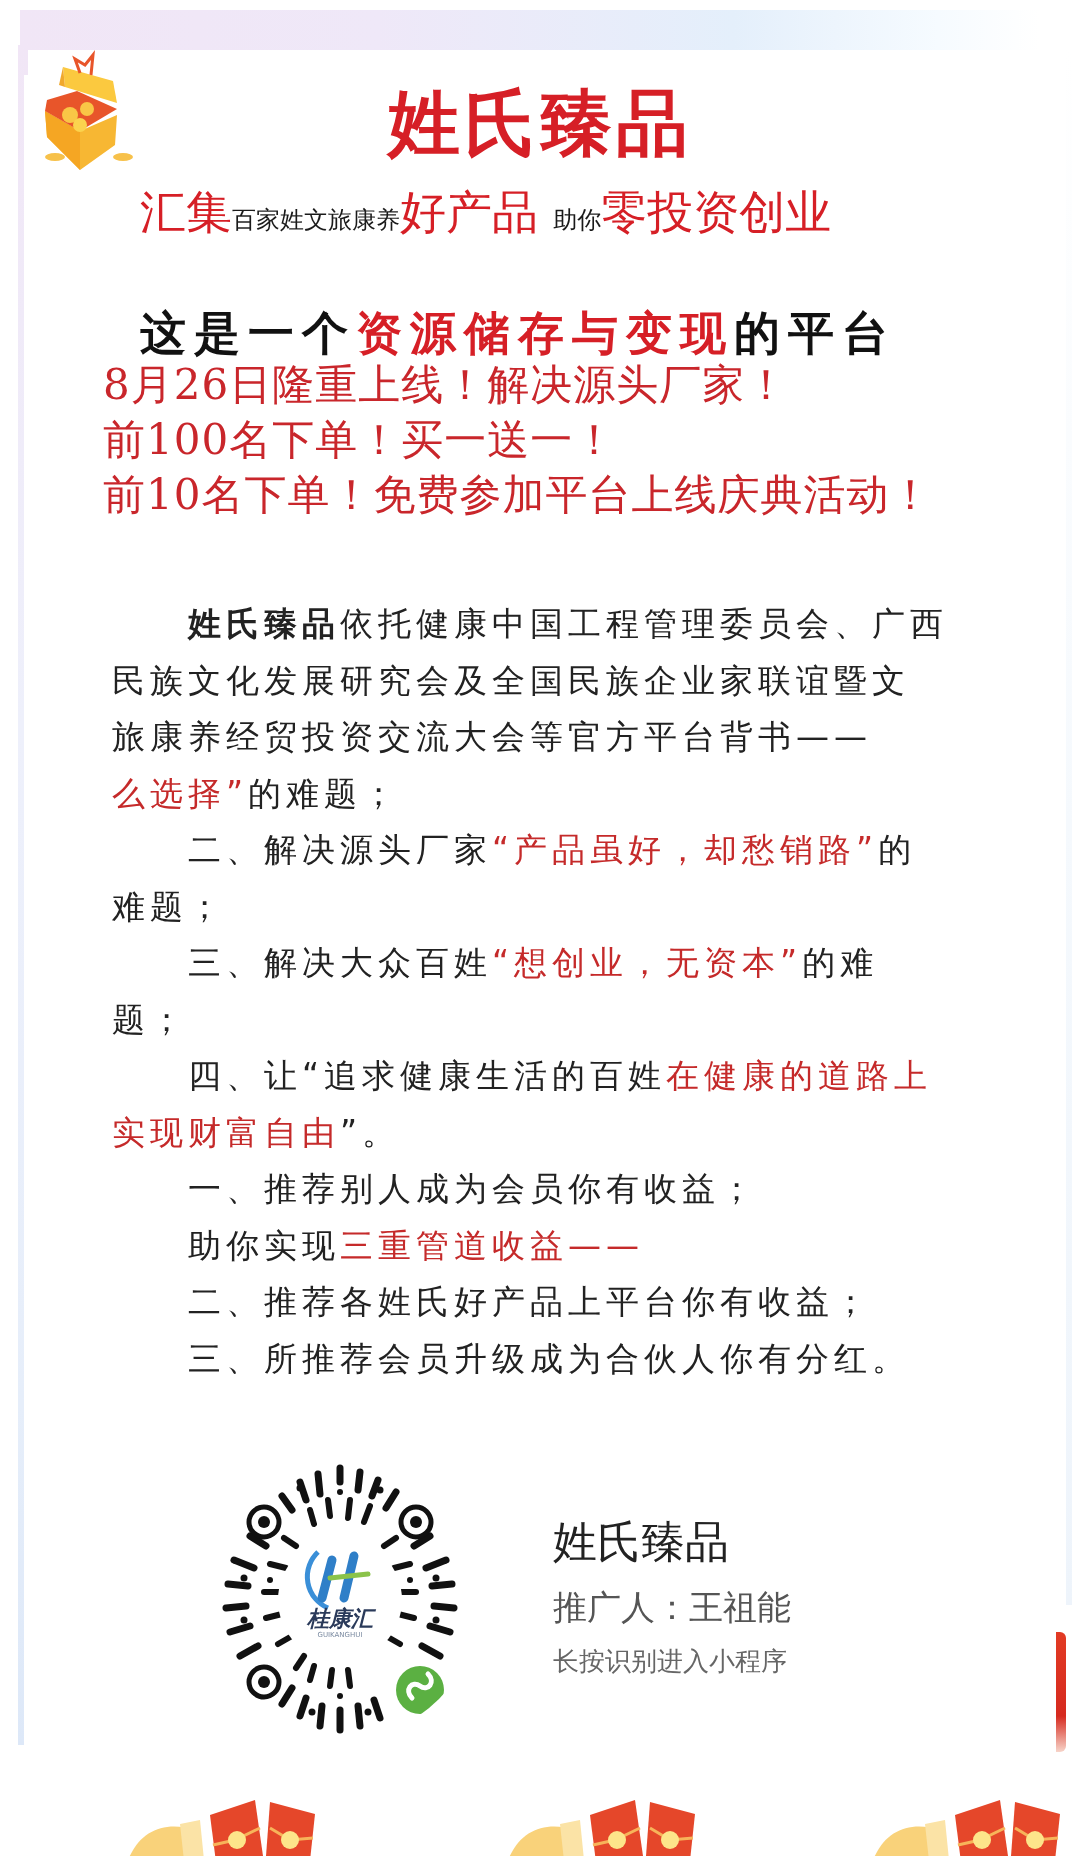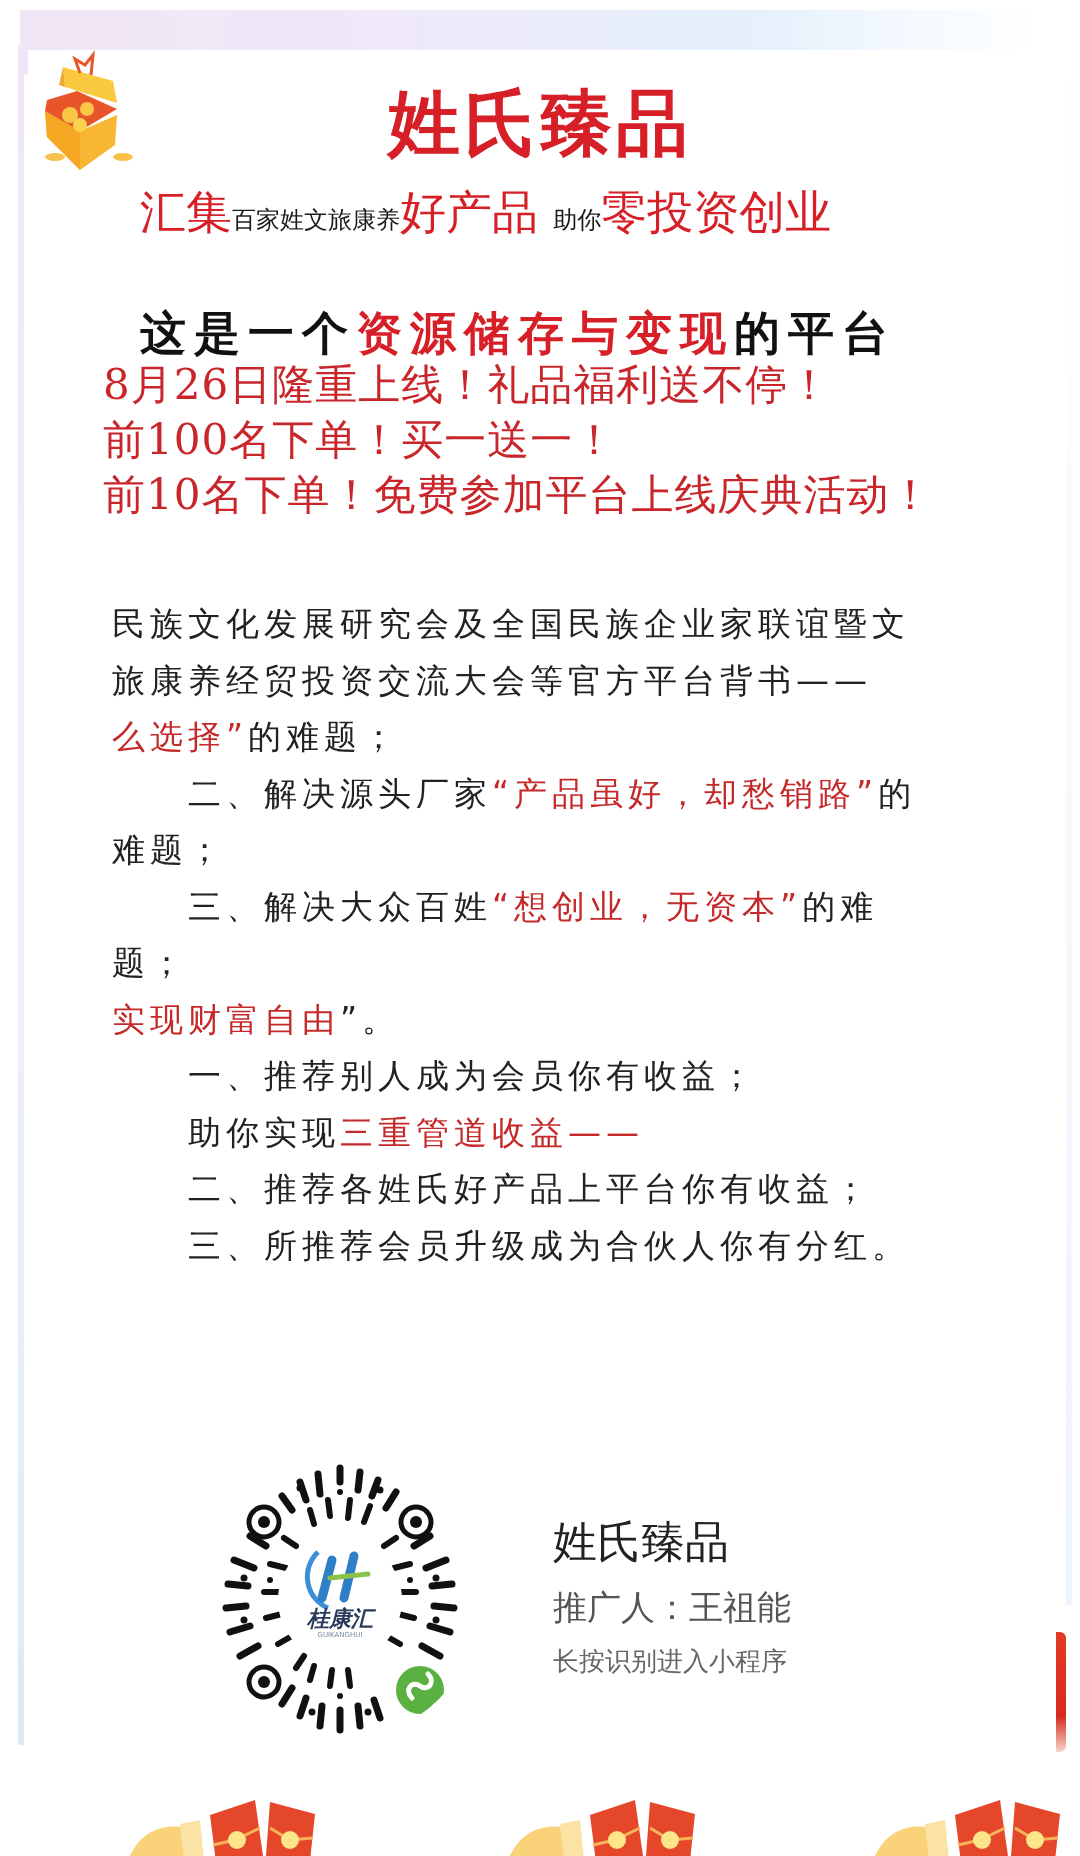--- a/index.html
+++ b/index.html
@@ -62,32 +62,34 @@
 <div class="abs title">姓氏臻品</div>
 
 <div class="abs tag-row">
   <span class="big">汇集</span><span class="small">百家姓文旅康养</span><span class="big">好产品</span><span class="small" style="white-space:pre">  助你</span><span class="big">零投资创业</span>
 </div>
 
 <div class="abs slogan">
   <span>这是一个</span><span class="red">资源储存与变现</span><span>的平台</span>
 </div>
 
-<div class="abs promo" style="top:358px">8月26日隆重上线！礼品福利送不停！</div>
+<div class="abs promo" style="top:358px">8月26日隆重上线！解决源头厂家！</div>
 <div class="abs promo" style="top:413px">前100名下单！买一送一！</div>
 <div class="abs promo" style="top:468px">前10名下单！免费参加平台上线庆典活动！</div>
 
 <div class="abs body-text" style="top:596px">
+  <div class="ind"><span class="bold">姓氏臻品</span><span>依托健康中国工程管理委员会、广西</span></div>
   <div>民族文化发展研究会及全国民族企业家联谊暨文</div>
   <div>旅康养经贸投资交流大会等官方平台背书——</div>
   <div><span class="red">么选择”</span><span>的难题；</span></div>
   <div class="ind"><span>二、解决源头厂家</span><span class="red">“产品虽好，却愁销路”</span><span>的</span></div>
   <div>难题；</div>
   <div class="ind"><span>三、解决大众百姓</span><span class="red">“想创业，无资本”</span><span>的难</span></div>
   <div>题；</div>
+  <div class="ind"><span>四、让“追求健康生活的百姓</span><span class="red">在健康的道路上</span></div>
   <div><span class="red">实现财富自由</span><span>”。</span></div>
   <div class="ind">一、推荐别人成为会员你有收益；</div>
   <div class="ind"><span>助你实现</span><span class="red">三重管道收益——</span></div>
   <div class="ind">二、推荐各姓氏好产品上平台你有收益；</div>
   <div class="ind">三、所推荐会员升级成为合伙人你有分红。</div>
 </div>
 
 <svg class="abs qr" viewBox="0 0 280 280">
   <g stroke="#111" stroke-width="7" stroke-linecap="round" fill="none">
 

